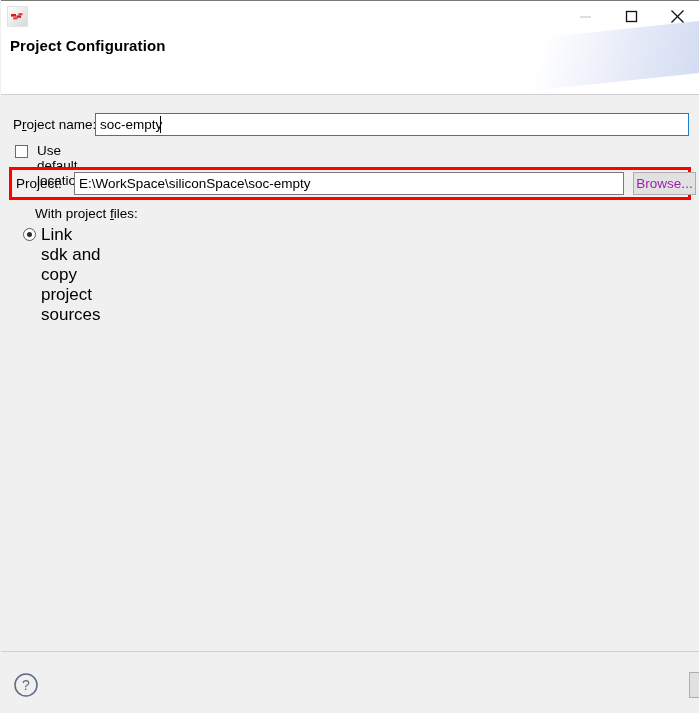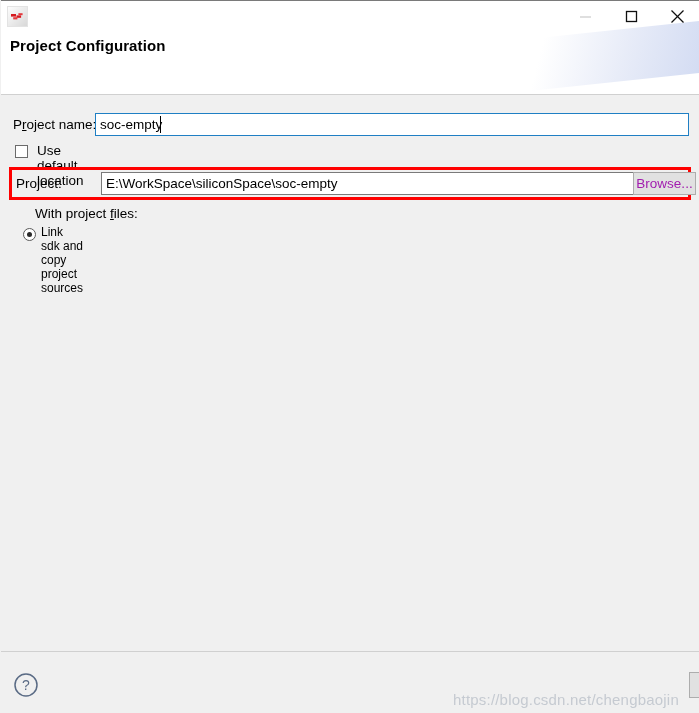--- a/index.html
+++ b/index.html
@@ -193,21 +193,20 @@
     height: 23px;
     background: #ffffff;
     border: 1px solid #7a7a7a;
     box-sizing: border-box;
     font-family: "Liberation Sans", sans-serif;
     font-size: 13.5px;
     color: #000000;
     padding: 0 0 0 4px;
     line-height: 21px;
     outline: none;
-    margin-left: 27px;
   }
   .btn-browse {
     position: absolute;
     left: 617px;
     top: 0;
     width: 63px;
     height: 23px;
     background: #e1e1e1;
     border: 1px solid #adadad;
     box-sizing: border-box;
@@ -236,21 +235,21 @@
   .radio .dot {
     position: absolute;
     left: 3px; top: 3px;
     width: 5px; height: 5px;
     border-radius: 50%;
     background: #2b2b2b;
   }
   .row-radio .rb-label {
     position: absolute;
     left: 18px; top: 0;
-    font-size: 12px;
+    font-size: 17px;
   }
 
   
   .footer-sep {
     position: absolute;
     left: 0; top: 650px;
     width: 699px;
     height: 1px;
     background: #d0d0d0;
   }
@@ -390,15 +389,14 @@
         <text x="13" y="18.2" font-family="Liberation Sans, sans-serif" font-size="14" fill="#5a6b85" text-anchor="middle">?</text>
       </svg>
     </div>
 
     <div class="btns">
       <div class="btn btn-back"></div>
 
     </div>
   </div>
 
-  <div class="watermark">https://blog.csdn.net/chengbaojin</div>
 
 </div>
 
 </body></html>

